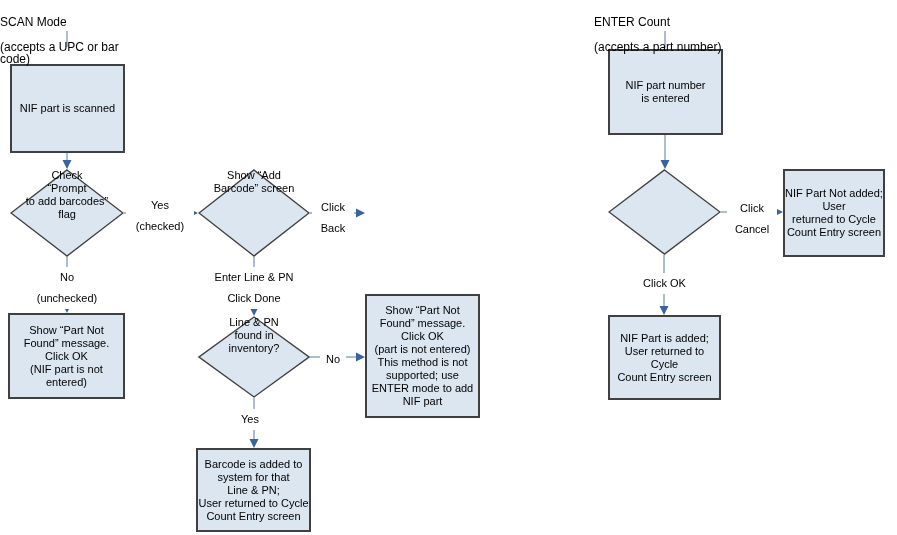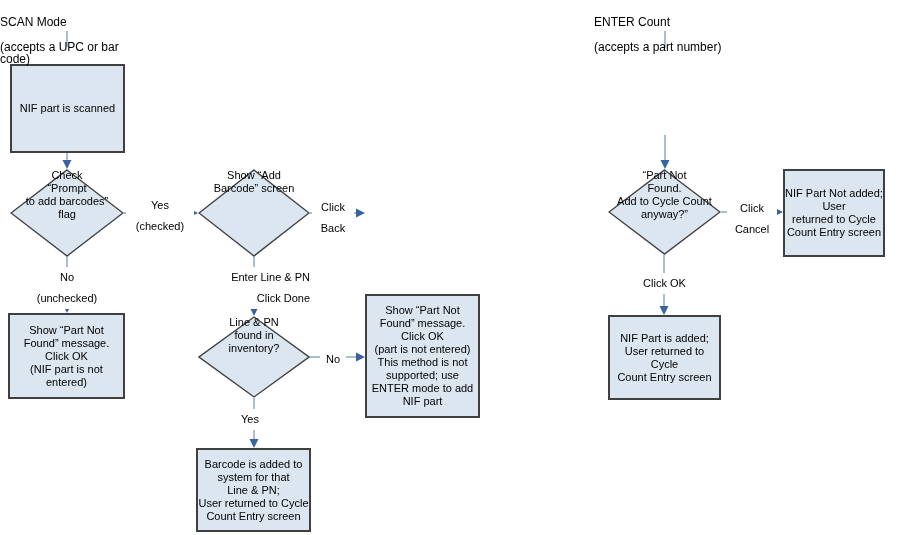--- a/index.html
+++ b/index.html
@@ -158,39 +158,39 @@
 User returned to Cycle
 Count Entry screen</div>
   </div>
 
   <div class="edge-label" style="left:126px;top:195px;width:68px;">Yes
 (checked)</div>
   <div class="edge-label" style="left:22px;top:267px;width:90px;">No
 (unchecked)</div>
   <div class="edge-label" style="left:312px;top:197px;width:42px;">Click
 Back</div>
-  <div class="edge-label" style="left:198px;top:267px;width:112px;text-align:right;">Enter Line &amp; PN
+  <div class="edge-label" style="left:198px;top:267px;width:112px;">Enter Line &amp; PN
 Click Done</div>
   <div class="edge-label" style="left:320px;top:349px;width:26px;">No</div>
   <div class="edge-label" style="left:235px;top:409px;width:30px;">Yes</div>
 
   <div class="flow-header" style="left:594px;top:3px;width:142px;">
     <div>ENTER Count</div>
     <div>(accepts a part number)</div>
   </div>
 
+  <div class="box" style="left:608px;top:49px;width:115px;height:86px;">
+    <div class="node-text">NIF part number
+is entered</div>
+  </div>
 
   <div class="diamond" style="left:608px;top:169px;width:113px;height:86px;">
     <svg viewBox="0 0 113 86" preserveAspectRatio="none">
       <polygon points="56.5,1 112,43 56.5,85 1,43"></polygon>
     </svg>
-    <div class="node-text">“Part Not
-Found.
-Add to Cycle Count
-anyway?”</div>
   </div>
 
   <div class="box" style="left:783px;top:169px;width:102px;height:88px;">
     <div class="node-text">NIF Part Not added;
 User
 returned to Cycle
 Count Entry screen</div>
   </div>
 
   <div class="box" style="left:608px;top:315px;width:113px;height:85px;justify-content:flex-end;">

